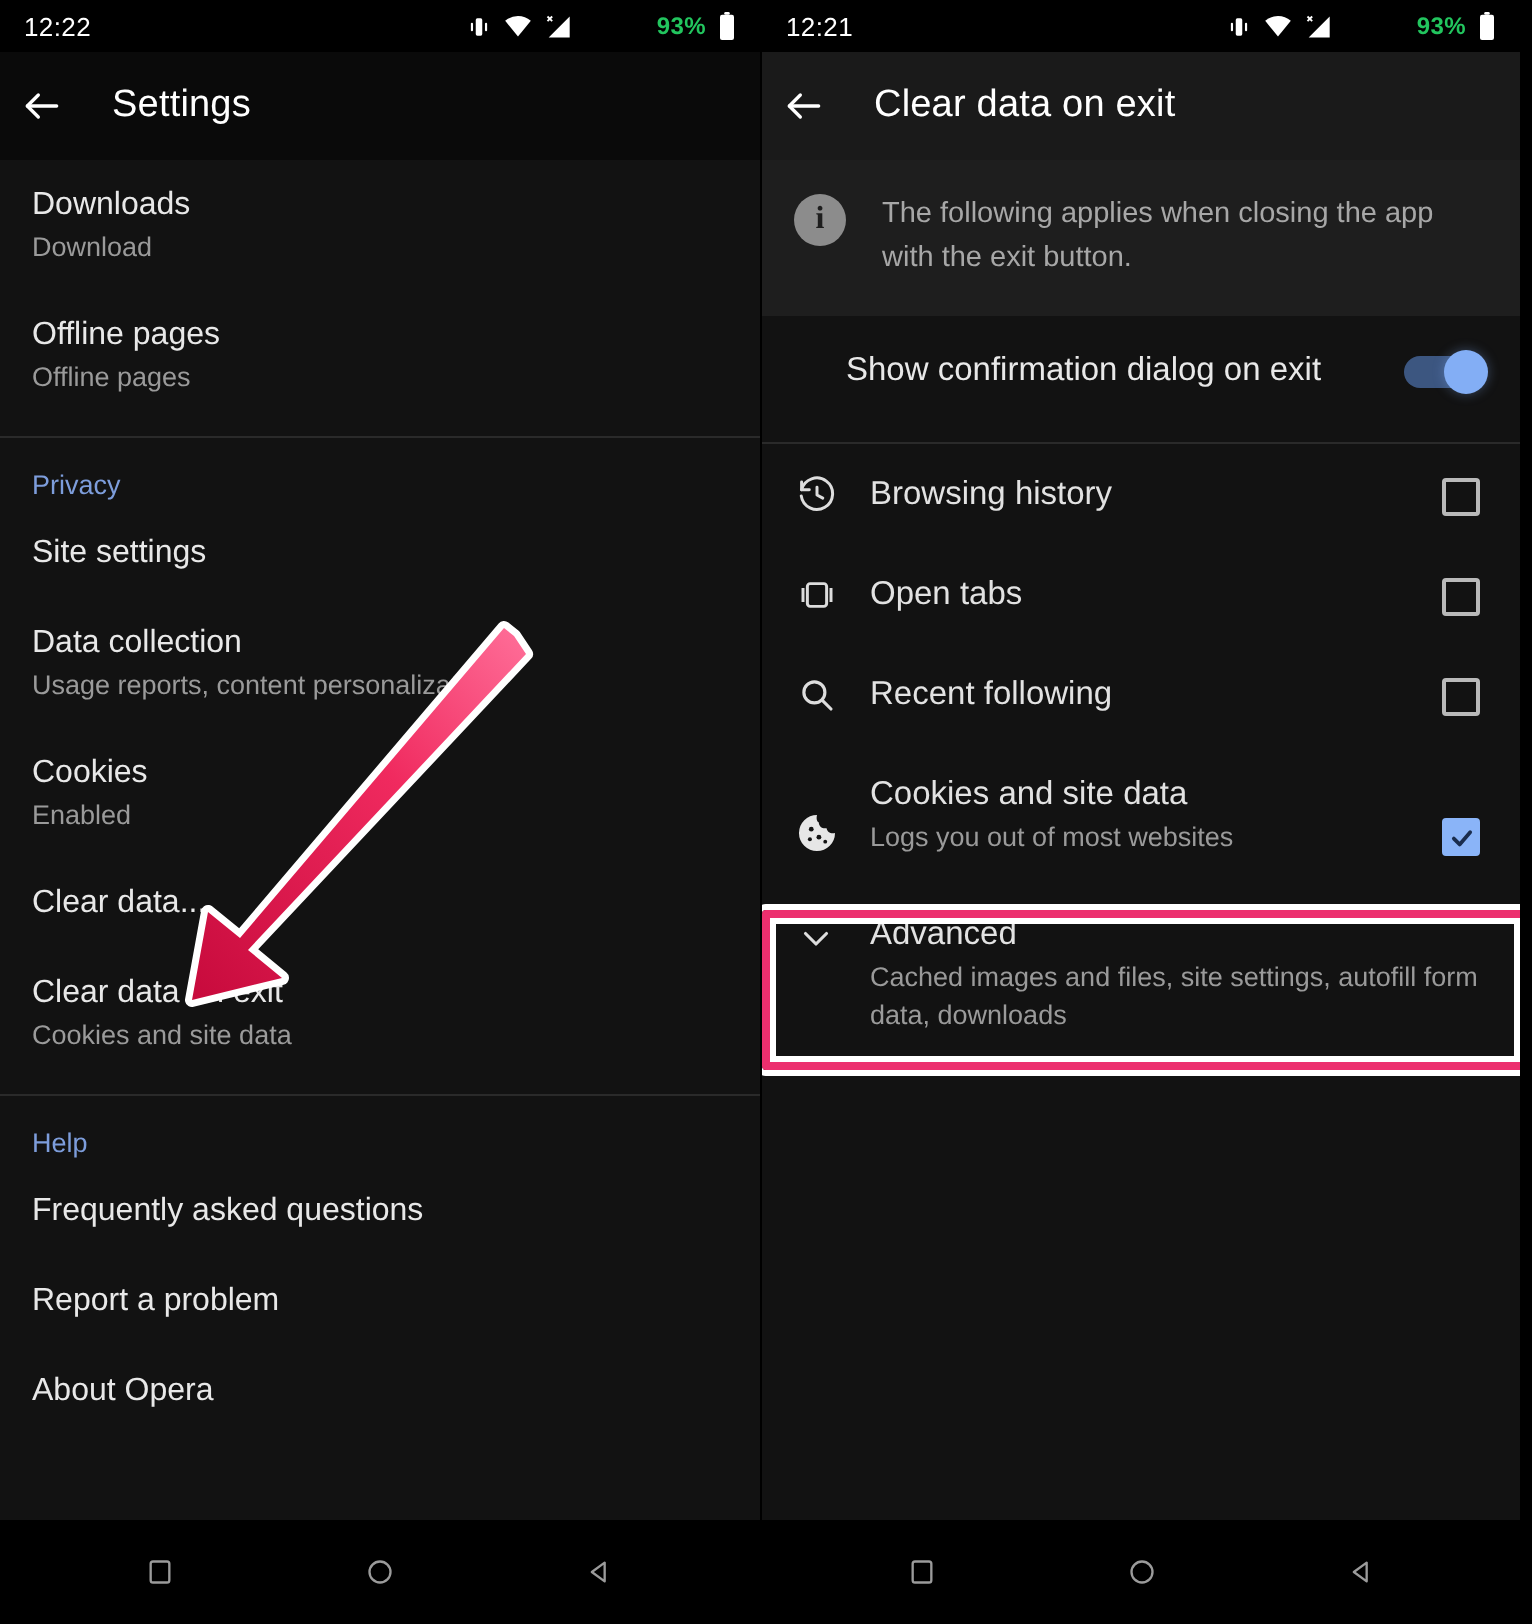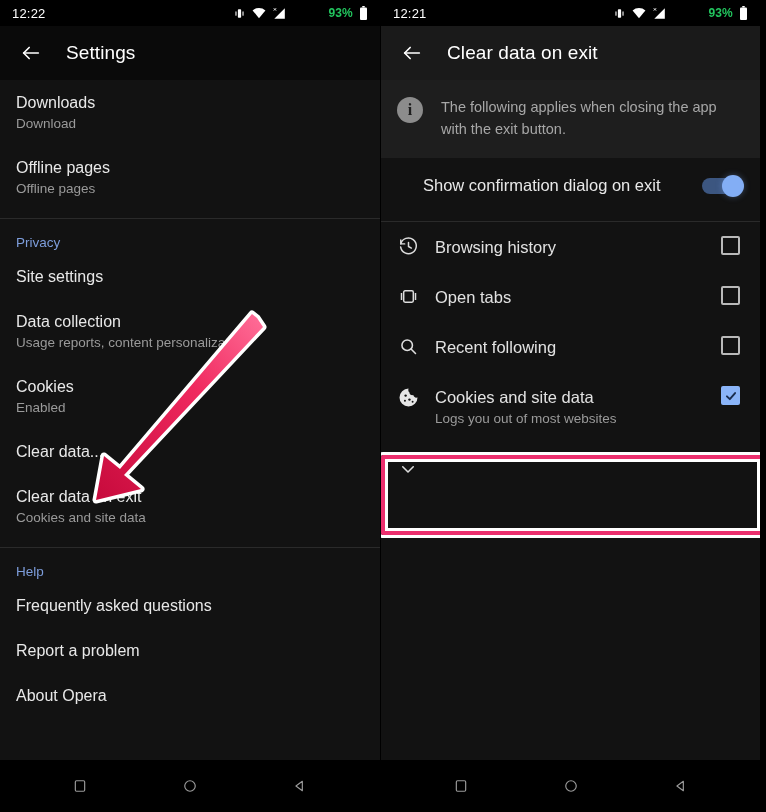--- a/index.html
+++ b/index.html
@@ -59,21 +59,21 @@
     letter-spacing: .2px;
     margin-left: 36px;
   }
 
   
   .toolbar {
     height: 54px;
     flex: 0 0 54px;
     display: flex;
     align-items: center;
-    padding-left: 14px;
+    padding-left: 4px;
     background: #0a0a0a;
   }
   .phone.right .toolbar { background: #1a1a1a; }
   .back-btn {
     width: 34px; height: 34px;
     display: flex; align-items: center; justify-content: center;
     color: #fff;
     cursor: pointer;
   }
   .toolbar-title {
@@ -173,21 +173,21 @@
     position: absolute;
     right: 0; top: -2px;
     width: 22px; height: 22px;
     border-radius: 50%;
     background: #83aef5;
     box-shadow: 0 0 6px rgba(131,174,245,.35);
   }
 
   .check-row {
     display: flex;
-    align-items: flex-start;
+    align-items: flex-end;
     padding: 14px 16px 14px 0;
     cursor: pointer;
     position: relative;
   }
   .check-icon {
     width: 54px;
     flex: 0 0 54px;
     display: flex;
     align-items: center;
     justify-content: center;
@@ -516,20 +516,24 @@
           </svg>
         </div>
       </div>
 
       <div class="adv-row">
         <div class="check-icon">
           <svg width="18" height="18" viewBox="0 0 24 24" fill="none" stroke="#ddd" stroke-width="2.1" stroke-linecap="round" stroke-linejoin="round">
             <polyline points="5,9 12,16 19,9"></polyline>
           </svg>
         </div>
+        <div class="check-texts">
+          <div class="check-title">Advanced</div>
+          <div class="check-sub">Cached images and files, site settings, autofill form data, downloads</div>
+        </div>
       </div>
 
       <div class="highlight-box"></div>
 
     </div>
 
     <div class="navbar">
       <div class="nav-btn">
         <svg width="14" height="14" viewBox="0 0 24 24" fill="none" stroke="#9b9b9b" stroke-width="2">
             <rect x="4" y="3" width="16" height="18" rx="2"></rect>

